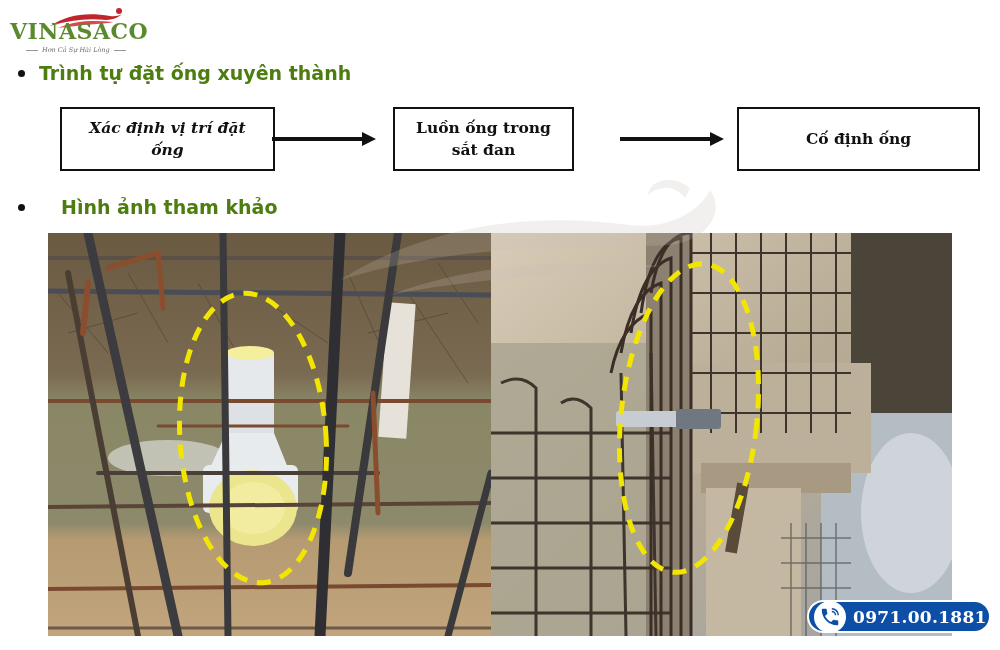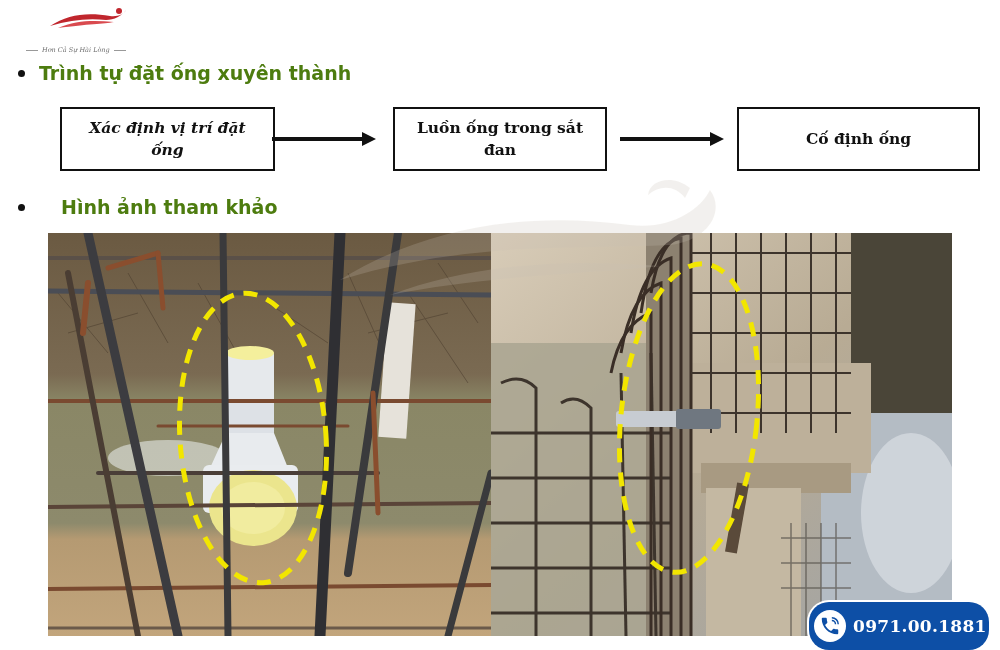--- a/index.html
+++ b/index.html
@@ -24,48 +24,49 @@
              color:#4d7c0f; display:flex; align-items:center; }
   .heading .bullet { width:7px; height:7px; background:#111; border-radius:50%; margin-right:14px; margin-left:2px; }
   .h1 { top:62px; }
   .h2 { top:196px;gap:22px; }
 
   
   .flow-box { position:absolute; top:107px; height:64px; border:2px solid #111; box-sizing:border-box; background:#fff;
               display:flex; align-items:center; justify-content:center; text-align:center;
               font-family:"DejaVu Serif", serif; font-weight:bold; font-size:15.5px; line-height:22px; padding:0 10px; }
   .box1 { left:60px; width:215px;font-style:italic; }
-  .box2 { left:393px; width:214px; }
+  .box2 { left:393px; width:181px; }
   .box3 { left:737px; width:243px; }
   .arrow { position:absolute; top:132px; height:14px; }
   .arrow1 { left:272px; width:104px; }
   .arrow2 { left:620px; width:104px; }
 
   
   .photo { position:absolute; top:233px; height:403px; overflow:hidden; }
   .photo1 { left:48px; width:443px; }
   .photo2 { left:491px; width:461px; }
 
   
-  .phone-badge { position:absolute; left:809px; top:602px; width:180px; height:48px; background:#0d4fa6;
+  .phone-badge { position:absolute; left:809px; top:602px; width:180px; height:29px; background:#0d4fa6;
                  border-radius:20px; display:flex; align-items:center; box-shadow:0 0 0 2px #ffffff; z-index:5; }
   .phone-icon { width:32px; height:32px; background:#ffffff; border-radius:50%; margin-left:5px;
                 display:flex; align-items:center; justify-content:center; }
   .phone-number { color:#ffffff; font-family:"DejaVu Serif", serif; font-weight:bold; font-size:17px; margin-left:7px;
                   letter-spacing:0.3px; }
 </style>
 </head>
 <body>
 
 <div class="logo">
   <svg class="logo-swoosh" viewBox="0 0 80 26">
     <path d="M2 22 C 20 10, 40 8, 62 12 C 70 13, 76 10, 78 6 C 74 12, 66 16, 58 16 C 40 14, 22 16, 2 22 Z" fill="#c0262d"></path>
     <path d="M10 24 C 28 16, 46 16, 66 18 C 56 20, 40 20, 10 24 Z" fill="#d94a4f"></path>
     <circle cx="71" cy="7" r="3" fill="#c0262d"></circle>
   </svg>
+  <div class="logo-text">VINASACO</div>
   <div class="logo-tag">Hơn Cả Sự Hài Lòng</div>
 </div>
 
 <svg class="watermark" viewBox="0 0 420 130">
   <path d="M10 110 C 90 60, 190 40, 300 55 C 340 60, 370 40, 380 20 C 395 40, 380 70, 340 75 C 250 80, 140 70, 10 110 Z" fill="#c9c0b4"></path>
   <path d="M60 125 C 140 95, 230 88, 330 96 C 260 104, 160 105, 60 125 Z" fill="#c9c0b4"></path>
   <path d="M360 18 C 345 5, 320 8, 318 25 C 330 15, 345 15, 355 28 Z" fill="#c9c0b4"></path>
 </svg>
 
 <div class="heading h1">

